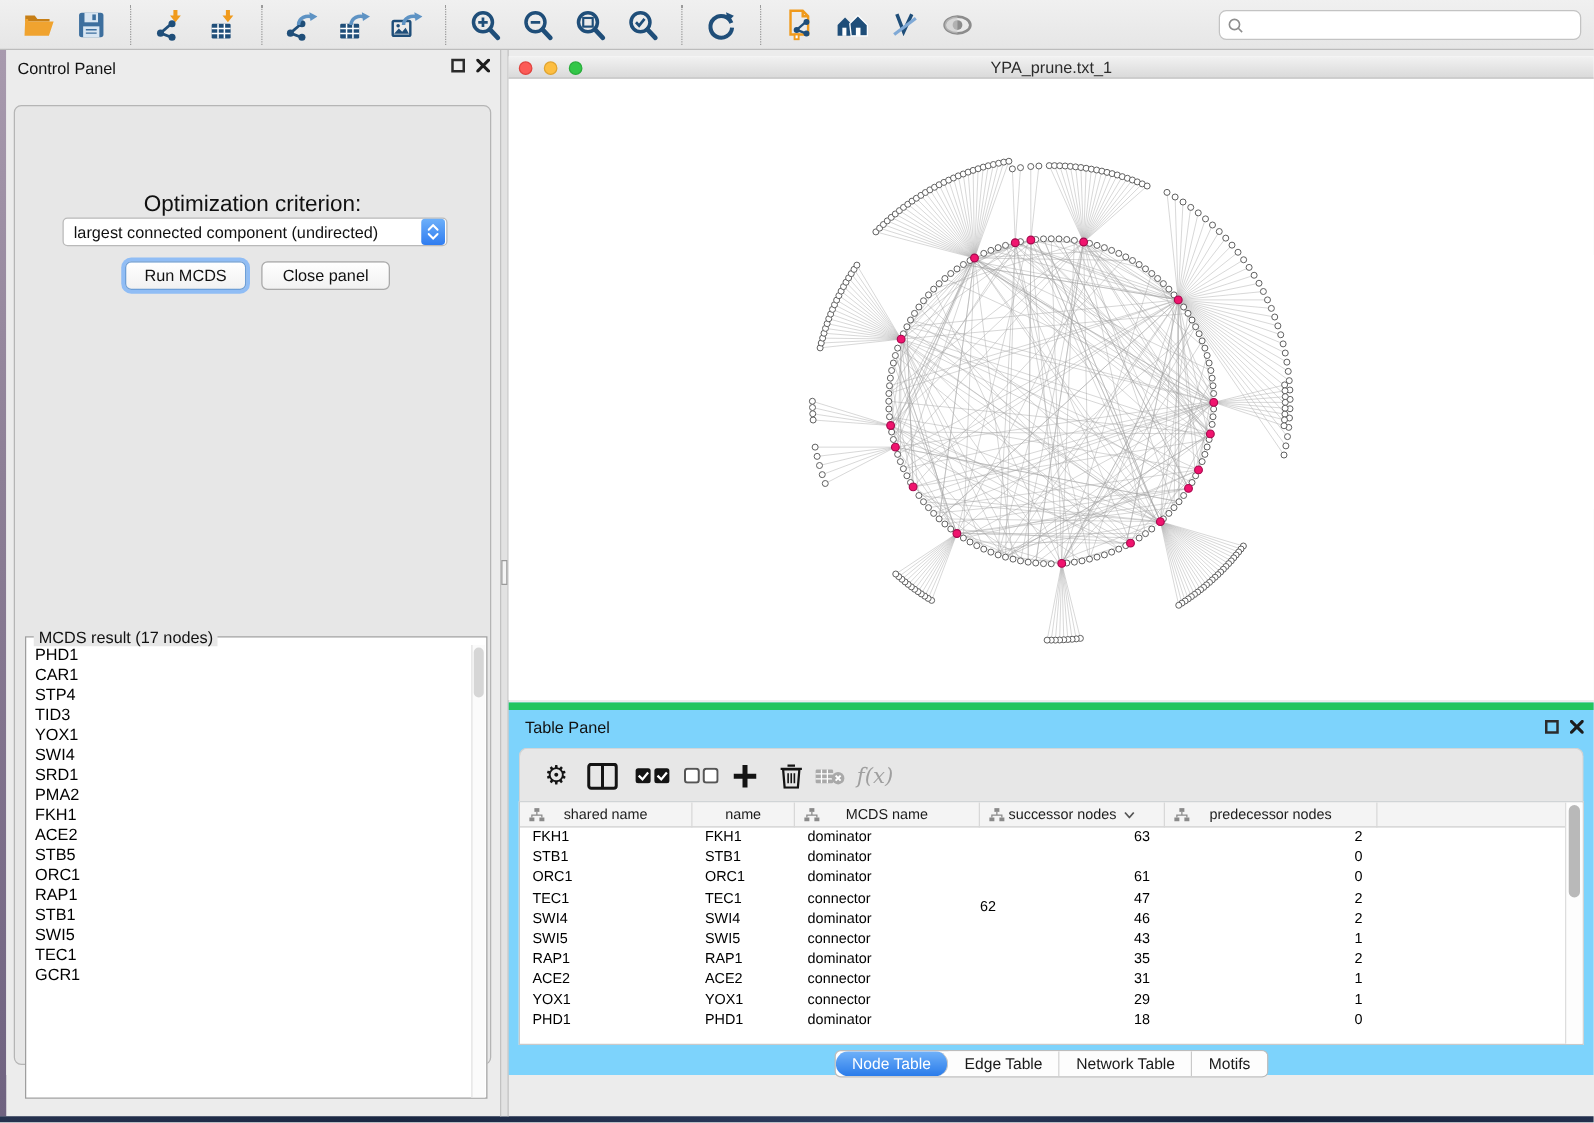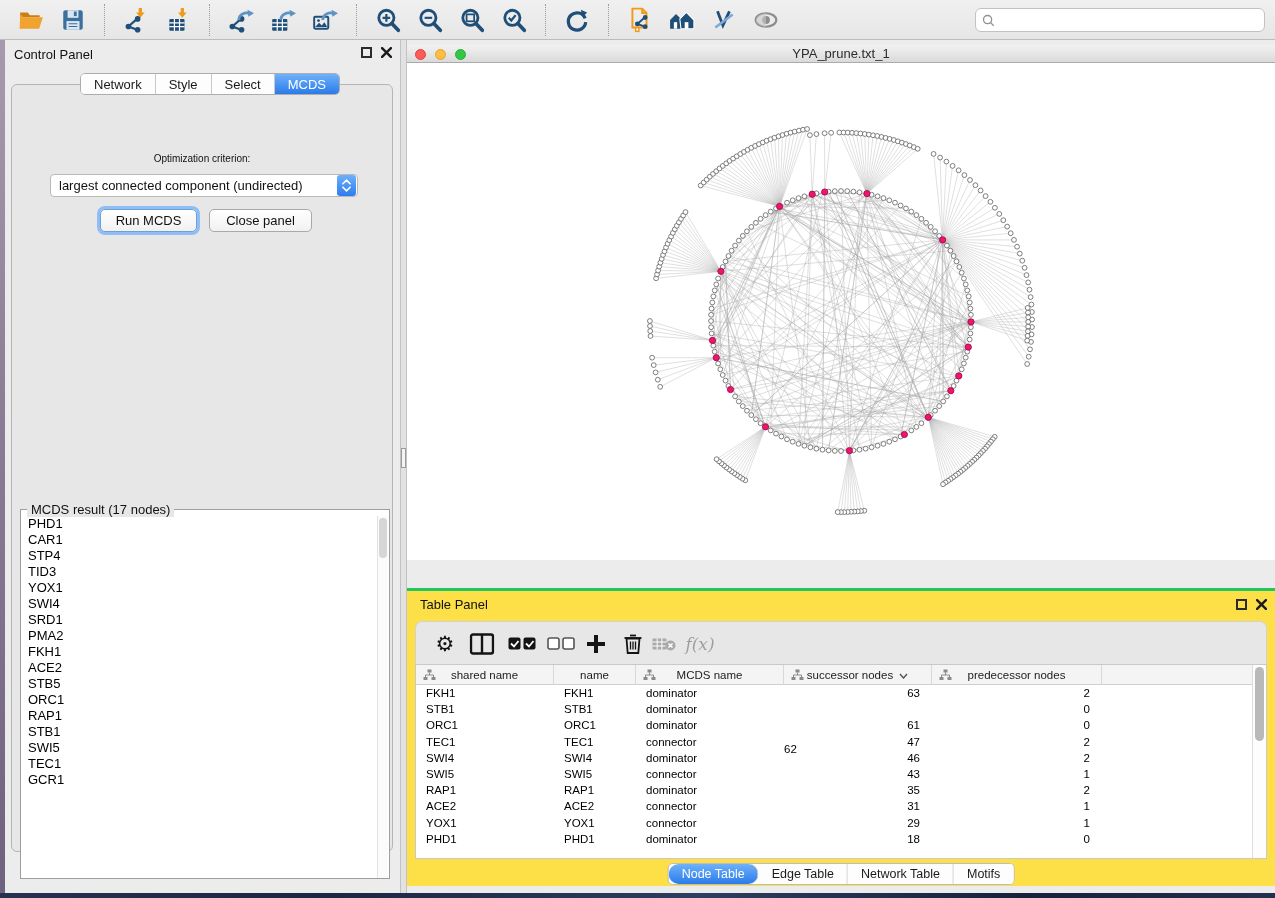--- a/index.html
+++ b/index.html
@@ -35,21 +35,21 @@
   .close-icon svg { width:11px; height:11px; display:block; }
 
   #cp-tabs { position:absolute; left:75px; top:33px; height:22px; display:flex;
     background:#fff; border:1px solid #adadad; border-radius:5px; overflow:hidden; z-index:3; }
   .cp-tab { padding:0 13px; font-size:13px; color:#1a1a1a; display:flex; align-items:center; border-right:1px solid #c9c9c9; background:#fdfdfd; }
   .cp-tab:last-child { border-right:none; }
   .cp-tab.active { background:linear-gradient(#6fb1f9,#2a7bea); color:#fff; border-right:none; }
 
   #cp-box { position:absolute; left:6px; top:44px; width:382px; height:768px;
     background:#e7e7e7; border:1px solid #b5b5b5; border-radius:6px; }
-  #cp-opt-label { position:absolute; left:0; top:68px; width:100%; text-align:center; font-size:10px; color:#111; }
+  #cp-opt-label { position:absolute; left:0; top:68px; width:100%; text-align:center; font-size:18px; color:#111; }
   #cp-select { position:absolute; left:38px; top:89px; width:308px; height:23px; background:#fff;
     border:1px solid #b9b9b9; border-radius:4px; display:flex; align-items:center; }
   #cp-select-value { flex:1; font-size:13px; color:#111; padding-left:8px; white-space:nowrap; }
   #cp-select-stepper { width:19px; height:21px; border-radius:3px; margin-right:1px;
     background:linear-gradient(#6db0fa,#2f7cf0); display:flex; flex-direction:column; align-items:center; justify-content:center; gap:1px; }
   #cp-select-stepper svg { width:9px; height:6px; display:block; }
   .cp-btn { position:absolute; top:124px; height:23px; background:linear-gradient(#ffffff,#f1f1f1);
     border:1px solid #a9a9a9; border-radius:5px; font-size:13px; color:#111; display:flex; align-items:center; justify-content:center; }
   #run-mcds-btn { left:88px; width:97px; box-shadow:0 0 0 3px rgba(115,175,250,.75); border-color:#6d9fd8; }
   #close-panel-btn { left:197px; width:103px; }
@@ -73,21 +73,21 @@
   #nw-titlebar { position:absolute; left:0; top:0; width:100%; height:18px;
     background:linear-gradient(#f2f2f2,#dadada); border-bottom:1px solid #ababab; }
   .traffic { position:absolute; top:3.5px; width:11px; height:11px; border-radius:50%; }
   #tl-red { left:8px; background:#fc5b57; border:0.5px solid #e1443f; }
   #tl-yellow { left:28px; background:#fdbe41; border:0.5px solid #e0a430; }
   #tl-green { left:48px; background:#33c748; border:0.5px solid #2aad3c; }
   #nw-title { position:absolute; left:0; top:1px; width:100%; text-align:center; font-size:13px; color:#2b2b2b; }
   #network-canvas { position:absolute; left:0; top:18px; width:868px; height:497px; background:#fff; }
 
   
-  #table-panel { position:absolute; left:407px; top:588px; width:868px; height:298px; background:#fde047; border-top:3px solid #22c55e; }
+  #table-panel { position:absolute; left:407px; top:562px; width:868px; height:298px; background:#7dd3fc; border-top:6px solid #22c55e; }
   #tp-titlebar { position:absolute; left:0; top:2px; width:100%; height:24px; }
   #tp-title { font-size:13px; color:#111; margin-left:13px; line-height:24px; }
   #tp-toolbar { position:absolute; left:8px; top:30px; width:852px; height:43px;
     background:#e7e7e7; border:1px solid #d2d2d2; border-radius:7px 7px 0 0; border-bottom:none; }
   .tpt-icon { position:absolute; top:0; height:43px; display:flex; align-items:center; justify-content:center; transform:translateX(-50%); }
   .gear-glyph { font-size:21px; color:#141414; line-height:1; }
   .fx-glyph { font-family:"DejaVu Serif", serif; font-style:italic; font-size:17px; color:#9f9f9f; }
 
   #table-area { position:absolute; left:8px; top:73px; width:852px; height:195px; background:#fff; border:1px solid #c9c9c9; }
   #table-header { position:absolute; left:0; top:0; width:836px; height:20px; background:#f4f4f4; border-bottom:1px solid #cfcfcf; }
@@ -337,26 +337,20 @@
             <div class="mcds-item">STB1</div>
             <div class="mcds-item">SWI5</div>
             <div class="mcds-item">TEC1</div>
             <div class="mcds-item">GCR1</div>
           </div>
         <div id="mcds-scroll">
             <div id="mcds-thumb"></div>
           </div>
       </div>
     </div>
-    <div id="cp-tabs">
-        <div class="cp-tab">Network</div>
-        <div class="cp-tab">Style</div>
-        <div class="cp-tab">Select</div>
-        <div class="cp-tab active">MCDS</div>
-      </div>
   </div>
 
   <div id="v-splitter">
       <div id="v-splitter-grip"></div>
     </div>
 
   <div id="network-window">
     <div id="nw-titlebar">
       <span class="traffic" id="tl-red"></span>
       <span class="traffic" id="tl-yellow"></span>

